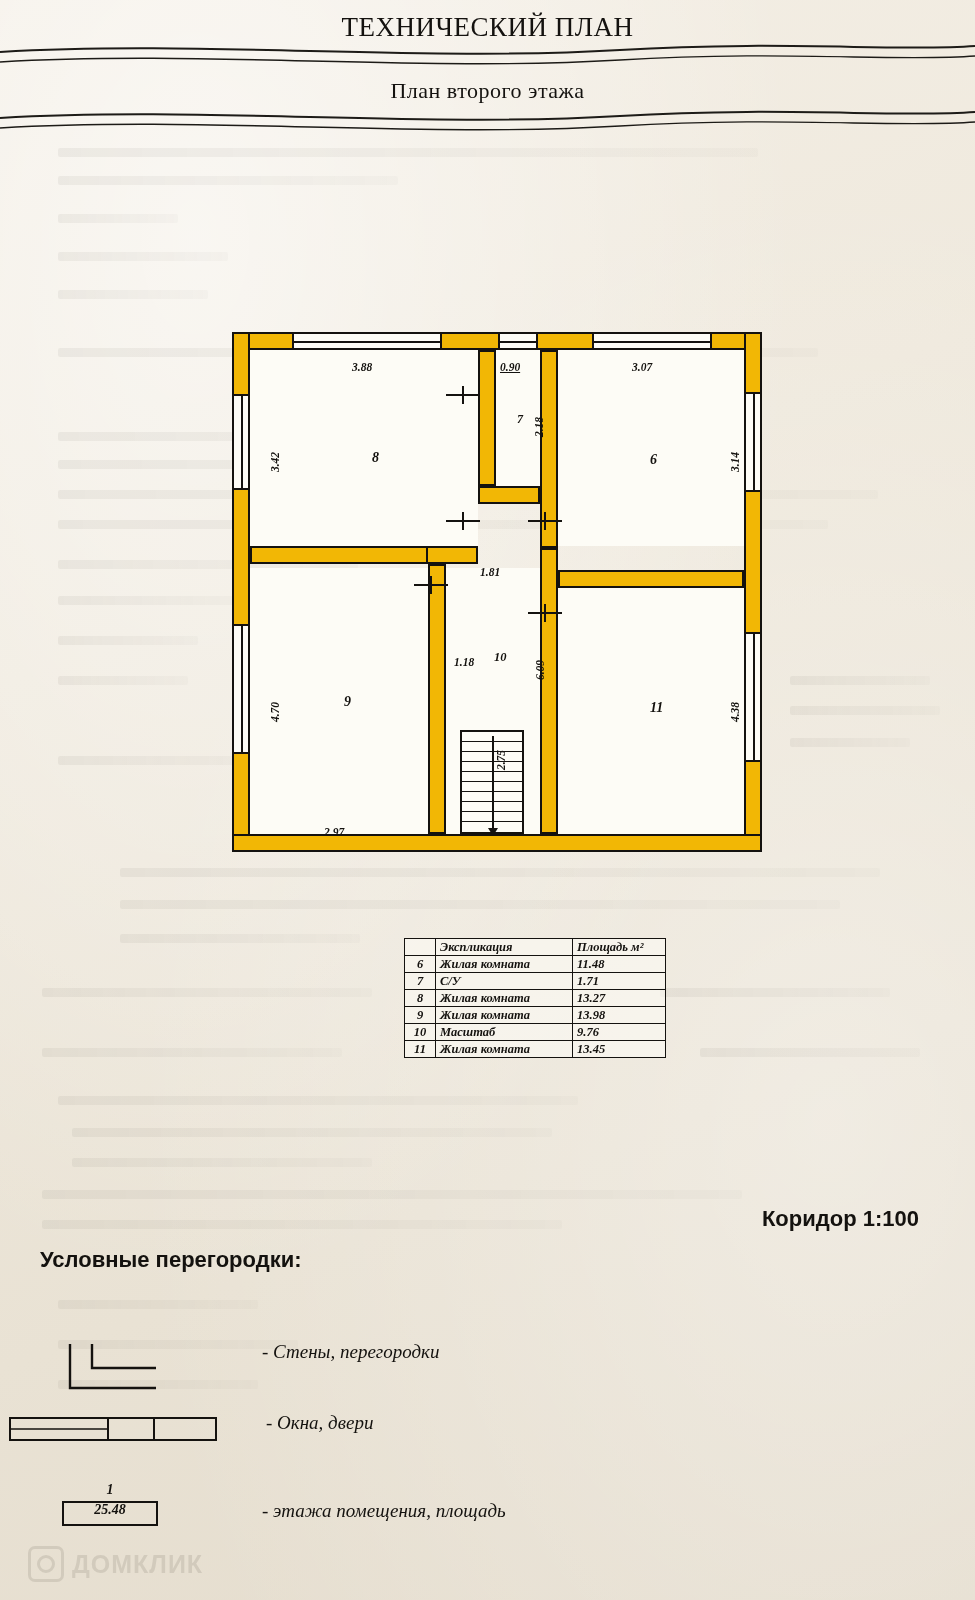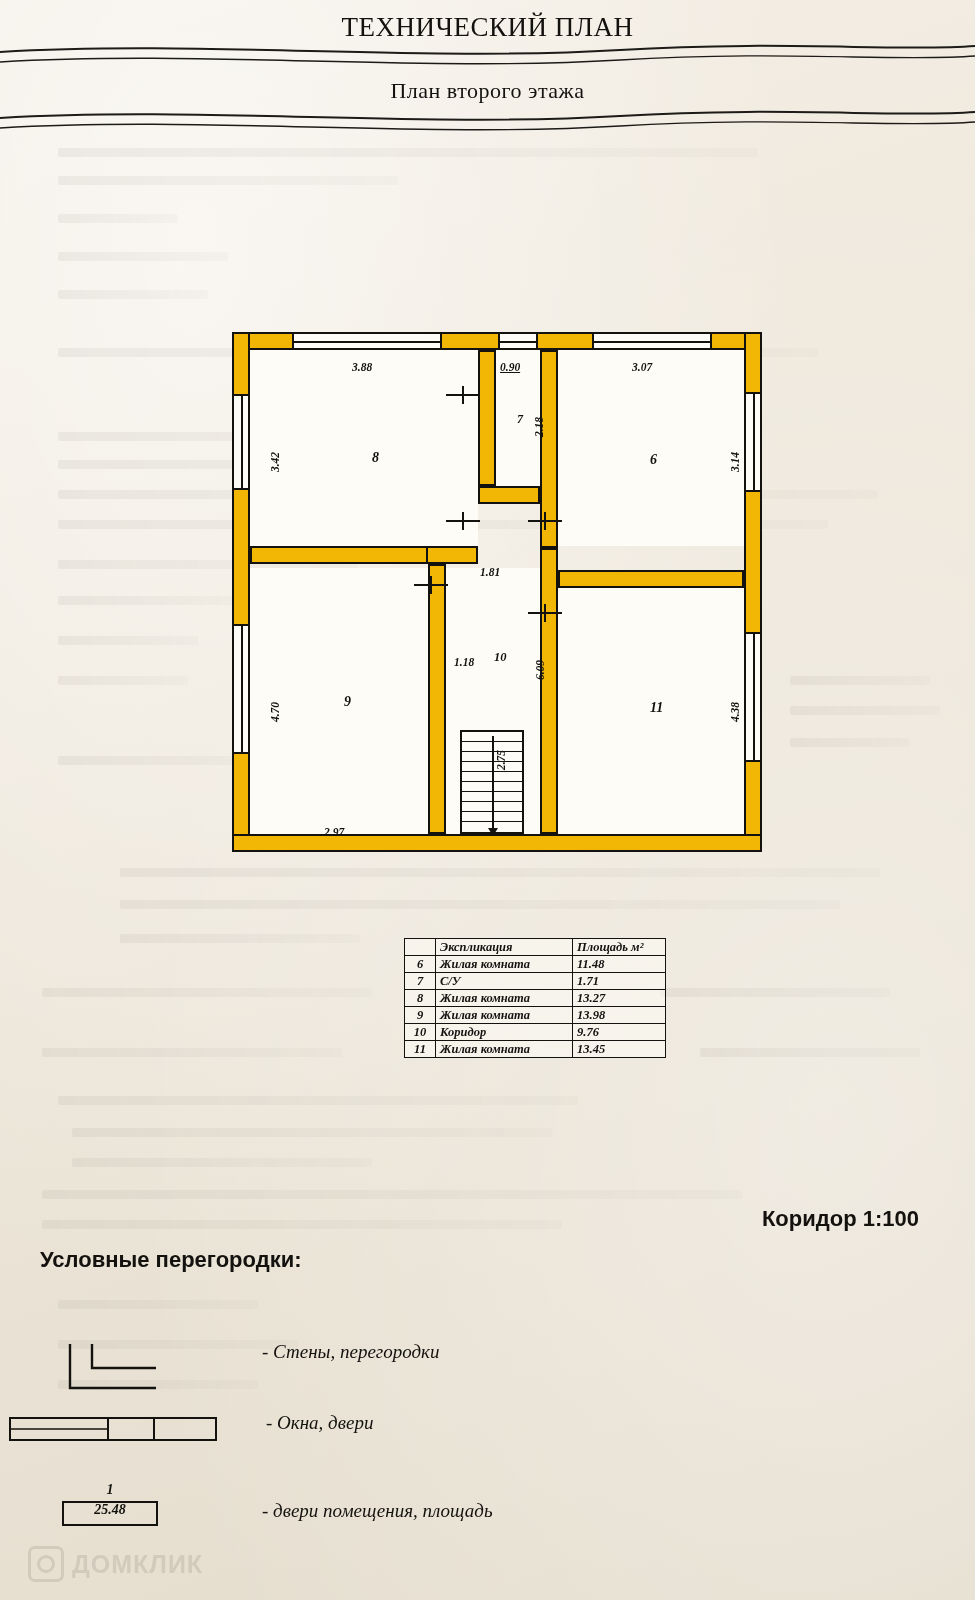--- a/index.html
+++ b/index.html
@@ -267,21 +267,21 @@
     <td class="cname">Жилая комната</td>
     <td class="carea">13.27</td>
   </tr>
   <tr>
     <td class="cnum">9</td>
     <td class="cname">Жилая комната</td>
     <td class="carea">13.98</td>
   </tr>
   <tr>
     <td class="cnum">10</td>
-    <td class="cname">Коридор</td>
+    <td class="cname">Масштаб</td>
     <td class="carea">9.76</td>
   </tr>
   <tr>
     <td class="cnum">11</td>
     <td class="cname">Жилая комната</td>
     <td class="carea">13.45</td>
   </tr>
 </tbody>
   </table>
 
@@ -304,18 +304,18 @@
 <div class="leg-text" style="left:266px;top:1412px;">- Окна, двери</div>
 
 <div class="leg-row" style="left:62px;top:1482px;width:150px;height:50px;">
   <div style="position:absolute;left:0;top:0;width:96px;text-align:center;font-style:italic;font-weight:bold;font-size:14px;color:#14120f;">1</div>
   <div style="position:absolute;left:0;top:19px;width:96px;border-top:2px solid #14120f;"></div>
   <div style="position:absolute;left:0;top:20px;width:96px;text-align:center;font-style:italic;font-weight:bold;font-size:14px;color:#14120f;">25.48</div>
   <div style="position:absolute;left:0;top:42px;width:96px;border-top:2px solid #14120f;"></div>
   <div style="position:absolute;left:0;top:19px;height:24px;border-left:2px solid #14120f;"></div>
   <div style="position:absolute;left:94px;top:19px;height:24px;border-left:2px solid #14120f;"></div>
 </div>
-<div class="leg-text" style="left:262px;top:1500px;">- двери помещения, площадь</div>
+<div class="leg-text" style="left:262px;top:1500px;">- этажа помещения, площадь</div>
 
 <div class="wm">
   <div class="mark"></div>
   <div class="txt">ДОМКЛИК</div>
 </div>
 
 </body></html>

